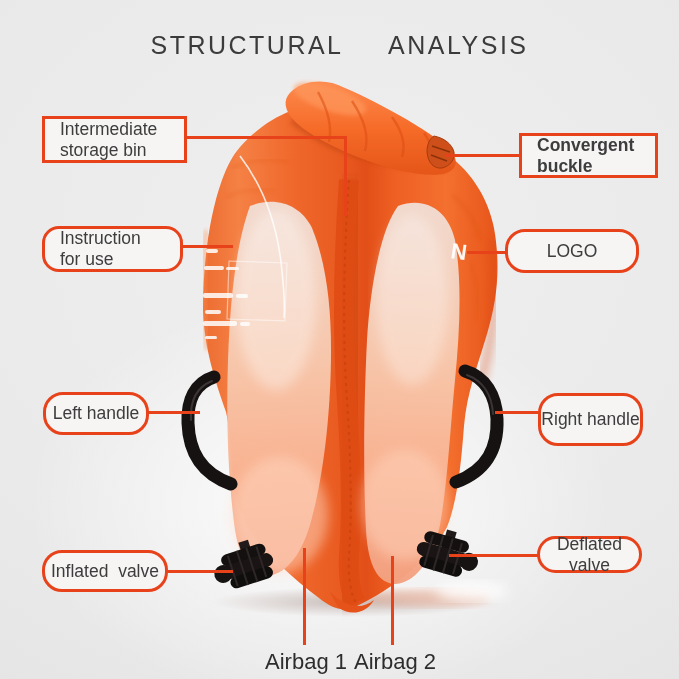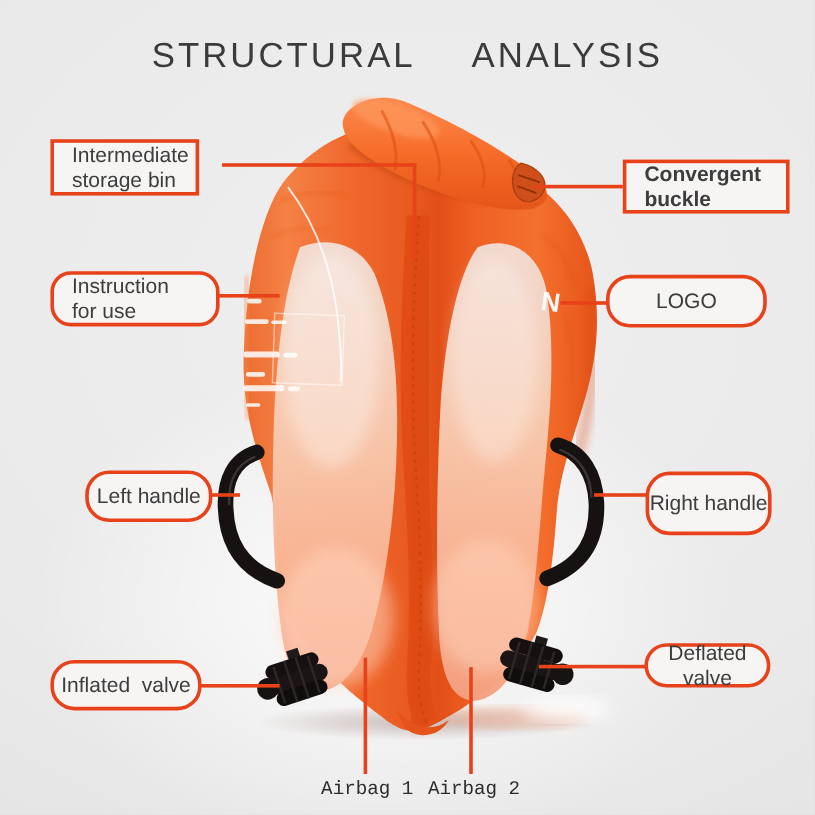--- a/index.html
+++ b/index.html
@@ -5,39 +5,39 @@
   html,body{margin:0;padding:0;background:#ddd;}
   .stage{
     position:relative;width:679px;height:679px;margin:0 auto;overflow:hidden;
     background:
       radial-gradient(ellipse 430px 300px at 47% 74%, rgba(255,255,255,.9), rgba(255,255,255,0) 68%),
       radial-gradient(ellipse 900px 760px at 50% 38%, #f0efef 0%, #eae9e9 52%, #dedcdc 100%);
     font-family:"Liberation Sans", sans-serif;
   }
   .title{
     position:absolute;top:31px;left:0;right:0;text-align:center;
-    font-size:29px;letter-spacing:2.5px;word-spacing:14px;color:#3b3b3b;
+    font-size:25px;letter-spacing:2.5px;word-spacing:14px;color:#3b3b3b;
     white-space:pre-wrap;
   }
   .buoy-svg{position:absolute;left:0;top:0;}
   .co-box{
     position:absolute;background:#f6f5f4;border:3px solid #e8421b;
     display:flex;align-items:center;box-sizing:border-box;
   }
   .co-box.left-align{justify-content:flex-start;padding-left:15px;}
   .co-box.center{justify-content:center;text-align:center;border-radius:20px;}
   .co-label{font-size:17.5px;line-height:21px;color:#3d3d3d;white-space:pre-wrap;}
   .co-line{position:absolute;background:#e8421b;}
-  .airbag-label{position:absolute;font-size:16px;color:#2d2d2d;transform:translateX(-50%);white-space:pre-wrap;font-family:Liberation Mono, monospace;}
-
-  #co-storage{left:42px;top:116px;width:124px;height:47px;}
+  .airbag-label{position:absolute;font-size:22px;color:#2d2d2d;transform:translateX(-50%);white-space:pre-wrap;}
+
+  #co-storage{left:42px;top:116px;width:145px;height:47px;}
   #co-buckle{left:519px;top:133px;width:139px;height:45px;font-weight:bold;}
   #co-instruction{left:42px;top:226px;width:141px;height:46px;border-radius:17px;}
   #co-logo{left:505px;top:229px;width:134px;height:44px;}
-  #co-left-handle{left:43px;top:392px;width:106px;height:43px;margin-left:28px;}
+  #co-left-handle{left:43px;top:392px;width:106px;height:43px;}
   #co-right-handle{left:538px;top:393px;width:105px;height:53px;}
   #co-inflated{left:42px;top:550px;width:126px;height:42px;}
   #co-deflated{left:537px;top:536px;width:105px;height:37px;}
 
   #ln-storage-h{left:185px;top:136px;width:162px;height:3px;}
   #ln-storage-v{left:344px;top:136px;width:3px;height:80px;}
   #ln-buckle{left:445px;top:154px;width:76px;height:3px;}
   #ln-instruction{left:181px;top:245px;width:52px;height:3px;}
   #ln-logo{left:467px;top:251px;width:40px;height:3px;}
   #ln-left-handle{left:147px;top:411px;width:53px;height:3px;}

